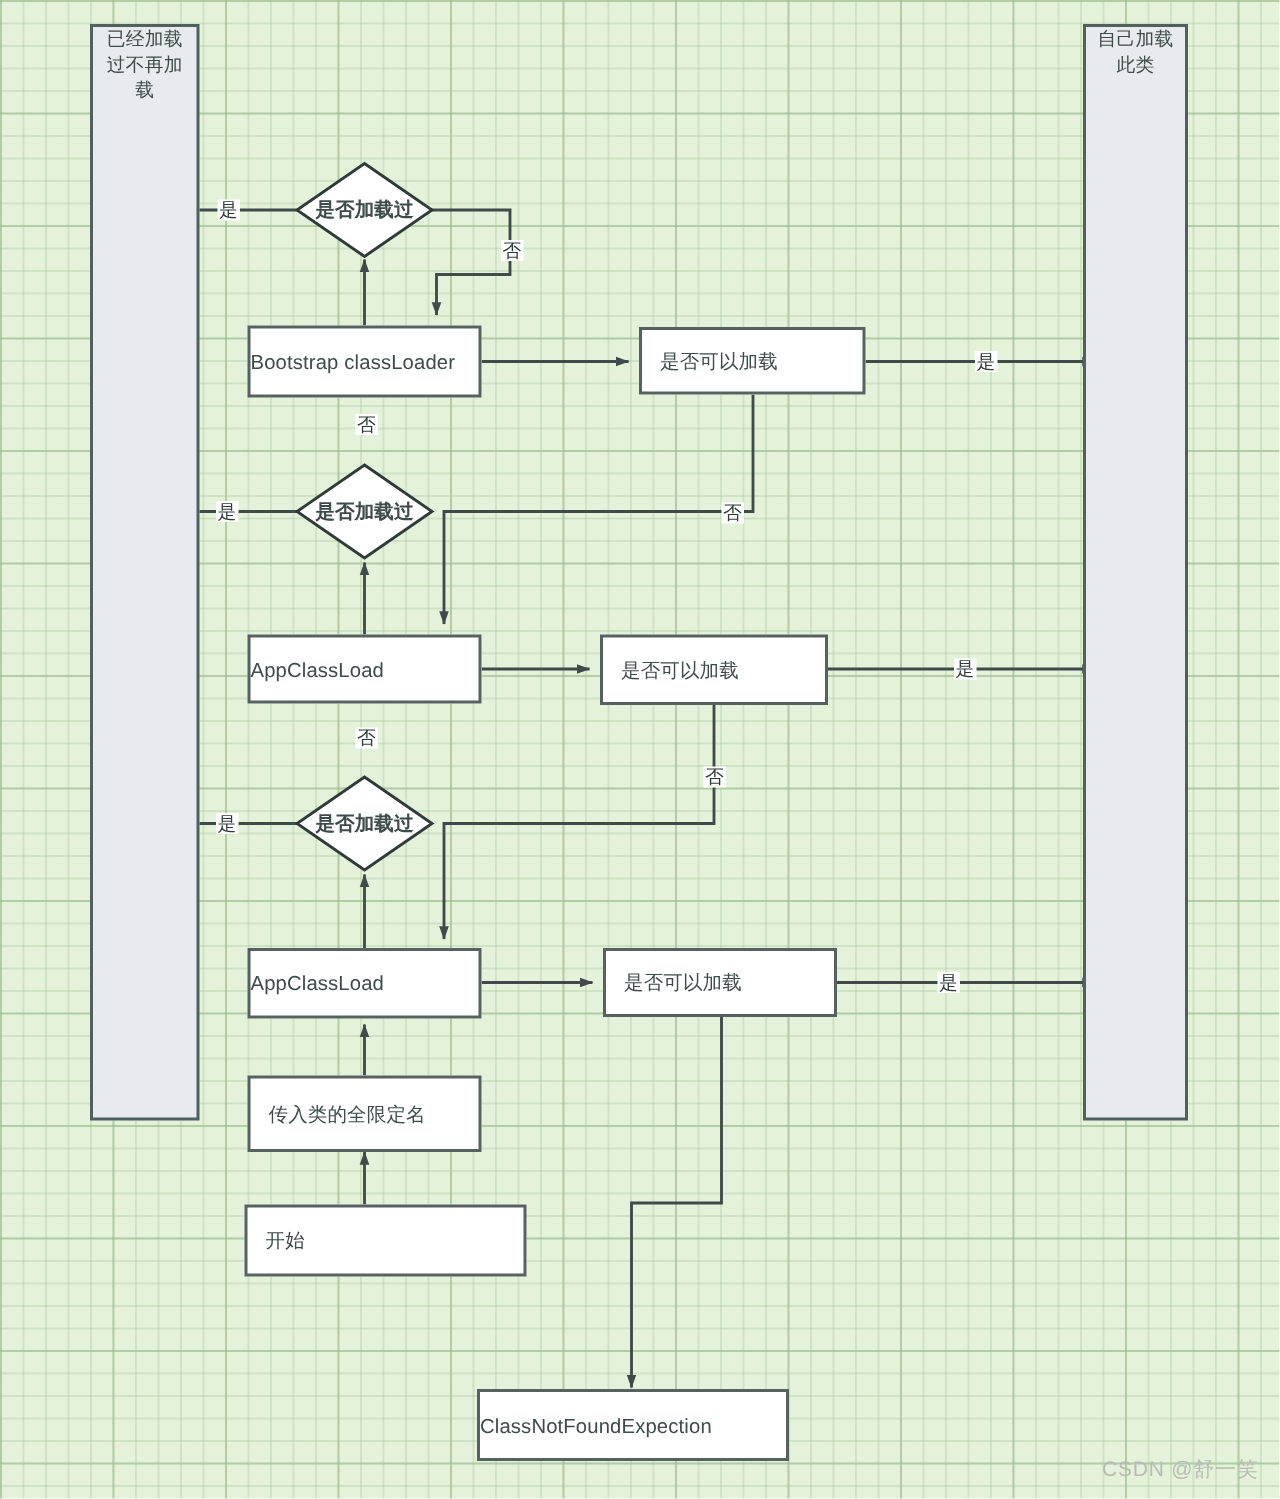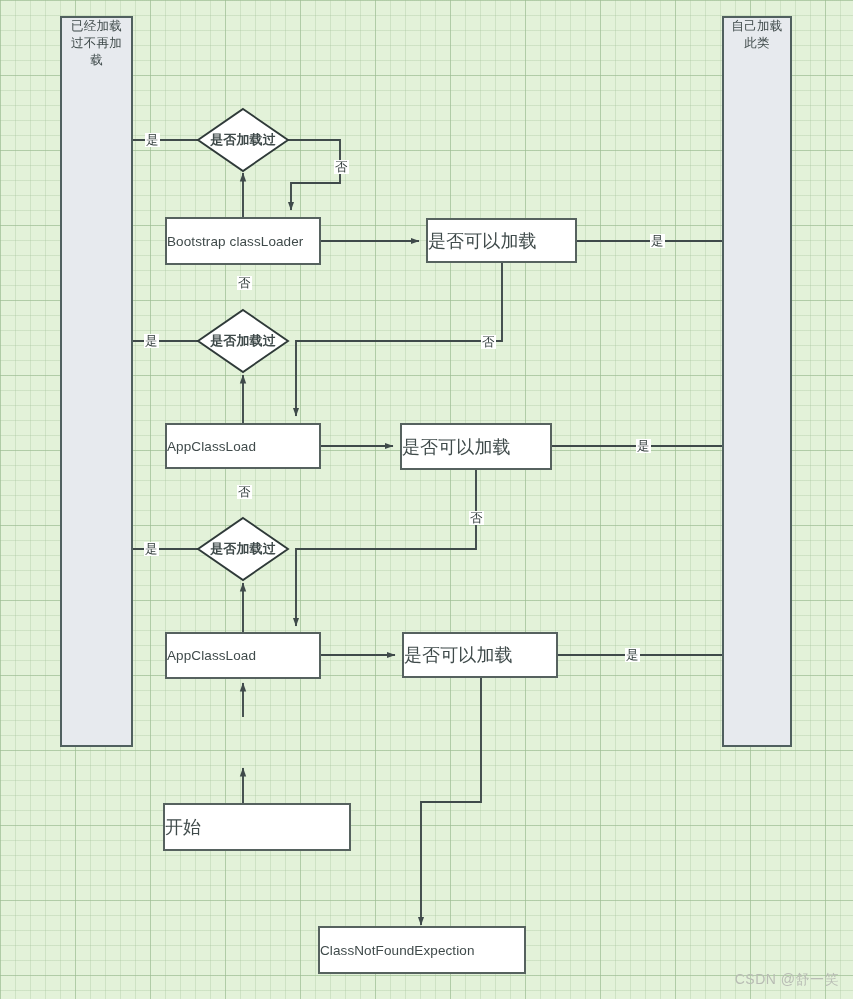--- a/index.html
+++ b/index.html
@@ -47,21 +47,21 @@
     font-size: 12.5px;
     line-height: 17px;
     letter-spacing: 0.2px;
   }
   .box {
     background: #ffffff;
     border: 2px solid #56625f;
     font-size: 13.5px;
     letter-spacing: 0.1px;
   }
-  .box-cn { font-size: 18px; }
+  .box-cn { font-size: 13px; padding-left: 12px; }
   .diamond-wrap {
     position: absolute;
   }
   .diamond-label {
     position: absolute;
     left: 0; top: 0;
     width: 100%;
     height: 100%;
     display: flex;
     align-items: center;
@@ -190,20 +190,23 @@
   </div>
 
   <div class="node box box-cn" style="left:400px; top:423px; width:152px; height:47px;">
     <span>是否可以加载</span>
   </div>
 
   <div class="node box box-cn" style="left:402px; top:632px; width:156px; height:46px;">
     <span>是否可以加载</span>
   </div>
 
+  <div class="node box box-cn" style="left:165px; top:717px; width:156px; height:51px;">
+    <span>传入类的全限定名</span>
+  </div>
 
   <div class="node box box-cn" style="left:163px; top:803px; width:188px; height:48px;">
     <span>开始</span>
   </div>
 
   <div class="node box" style="left:318px; top:926px; width:208px; height:48px;">
     <span>ClassNotFoundExpection</span>
   </div>
 
   <div class="edge-label" style="left:145px; top:133px;">是</div>

